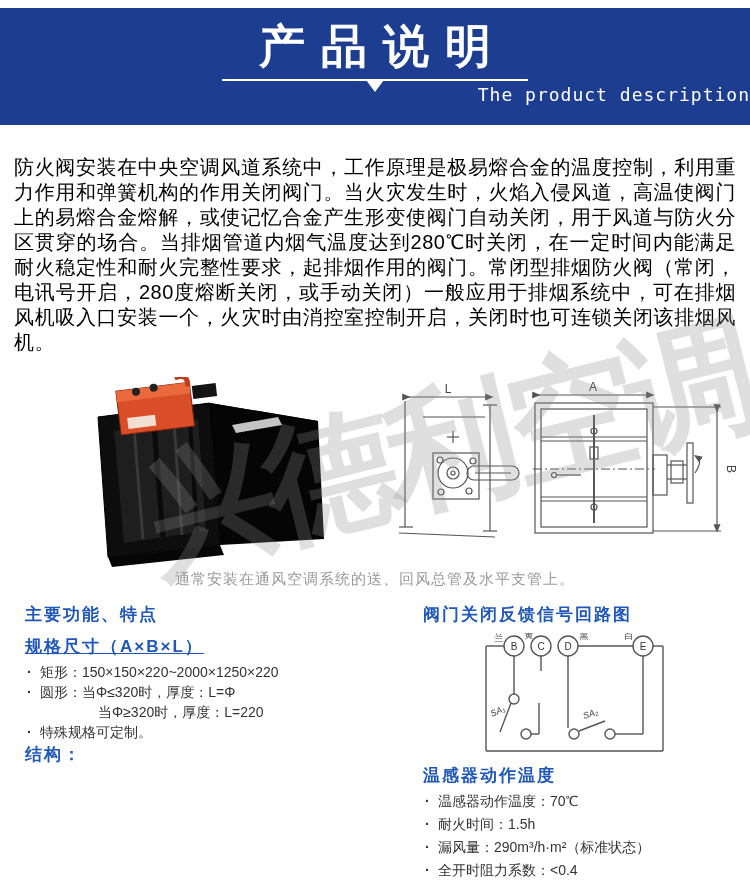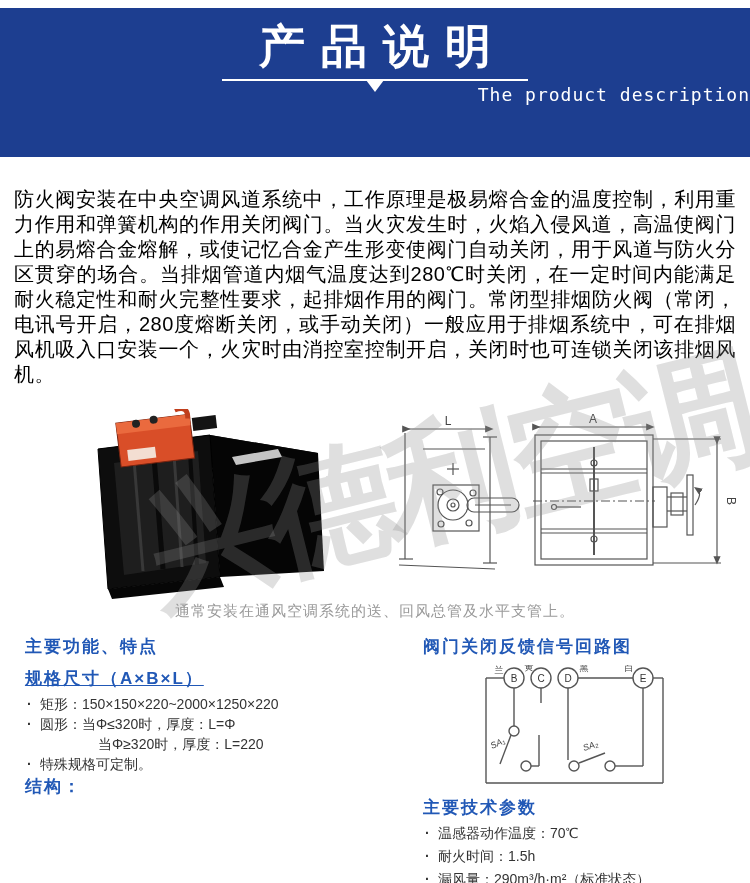--- a/index.html
+++ b/index.html
@@ -1,21 +1,21 @@
 <!DOCTYPE html>
 <html><head>
 <meta charset="utf-8">
 <style>
   html,body{margin:0;padding:0;}
   body{
     width:750px;min-height:883px;background:#ffffff;overflow:hidden;
     font-family:"Liberation Sans",sans-serif;color:#000;
   }
   
-  .banner{margin-top:8px;height:149px;background:#1d3e90;color:#fff;text-align:center;}
+  .banner{margin-top:8px;height:117px;background:#1d3e90;color:#fff;text-align:center;}
   .banner h1{
     margin:0;padding-top:13px;font-size:46px;font-weight:bold;
     letter-spacing:16px;text-indent:16px;line-height:1.1;
   }
   .rule{position:relative;width:306px;height:2px;background:#fff;margin:7px auto 3px;}
   .rule .tri{
     position:absolute;left:50%;top:1px;transform:translateX(-50%);
     width:0;height:0;border-left:9px solid transparent;border-right:9px solid transparent;
     border-top:12px solid #fff;
   }
@@ -202,21 +202,21 @@
       <text x="60" y="17" font-size="10" fill="#333" text-anchor="middle">C</text>
       <text x="87" y="17" font-size="10" fill="#333" text-anchor="middle">D</text>
       <text x="162" y="17" font-size="10" fill="#333" text-anchor="middle">E</text>
       <text x="18" y="8" font-size="9" fill="#444" text-anchor="middle">兰</text>
       <text x="48" y="5" font-size="9" fill="#444" text-anchor="middle">黄</text>
       <text x="103" y="6" font-size="9" fill="#444" text-anchor="middle">黑</text>
       <text x="148" y="6" font-size="9" fill="#444" text-anchor="middle">白</text>
       <text x="11" y="84" font-size="9" font-style="italic" fill="#444" transform="rotate(-24 11 84)">SA₁</text>
       <text x="103" y="86" font-size="9" font-style="italic" fill="#444" transform="rotate(-18 103 86)">SA₂</text>
     </svg>
-    <h3 class="sec">主要技术参数</h3>
+    <h3 class="sec">温感器动作温度</h3>
     <ul class="blist params">
       <li>温感器动作温度：70℃</li>
       <li>耐火时间：1.5h</li>
       <li>漏风量：290m³/h·m²（标准状态）</li>
       <li>全开时阻力系数：&lt;0.4</li>
     </ul>
   </div>
 </div>
 
 </body></html>

